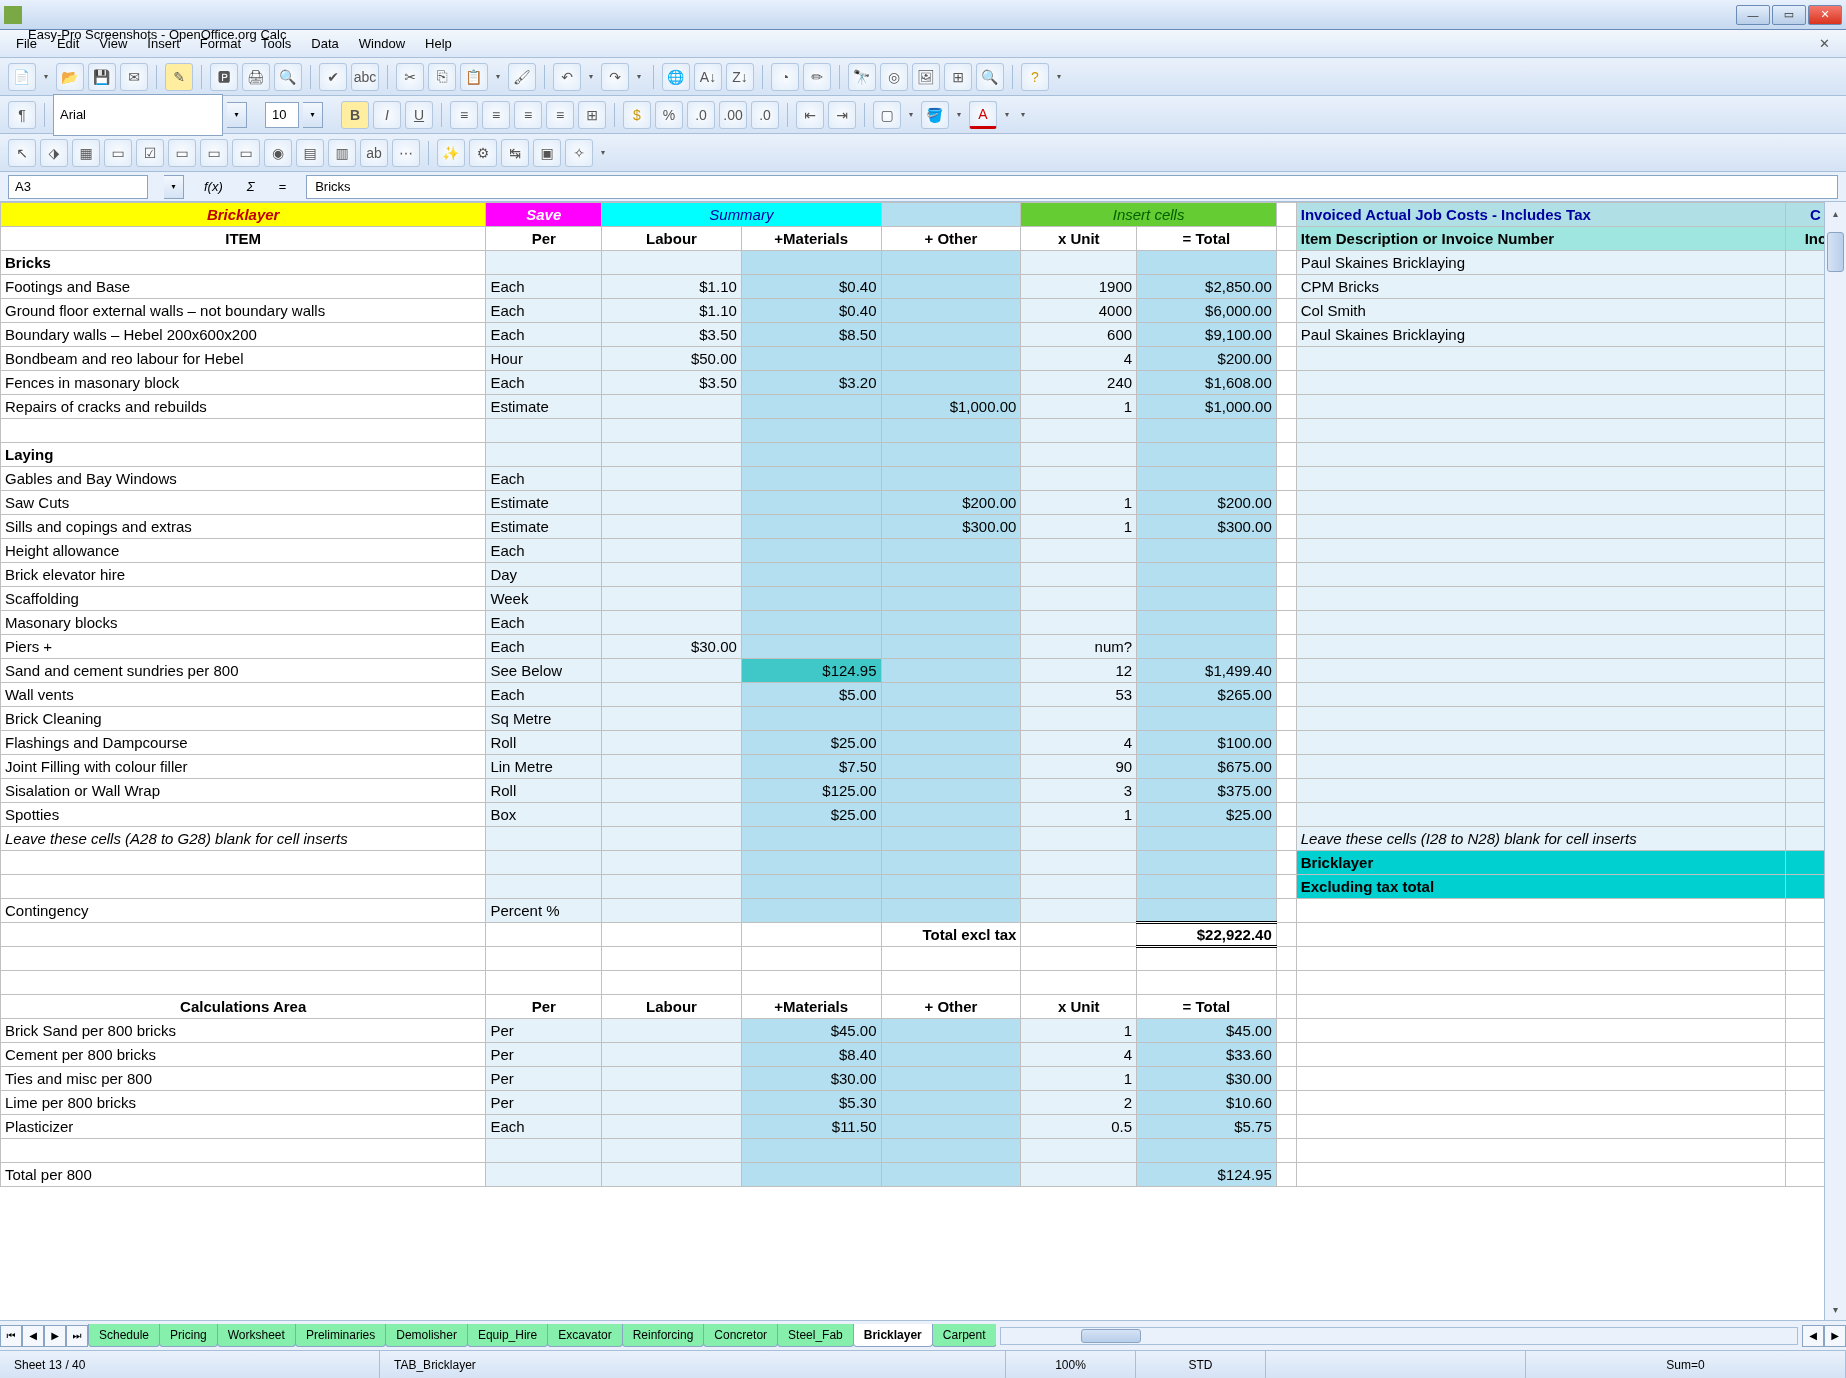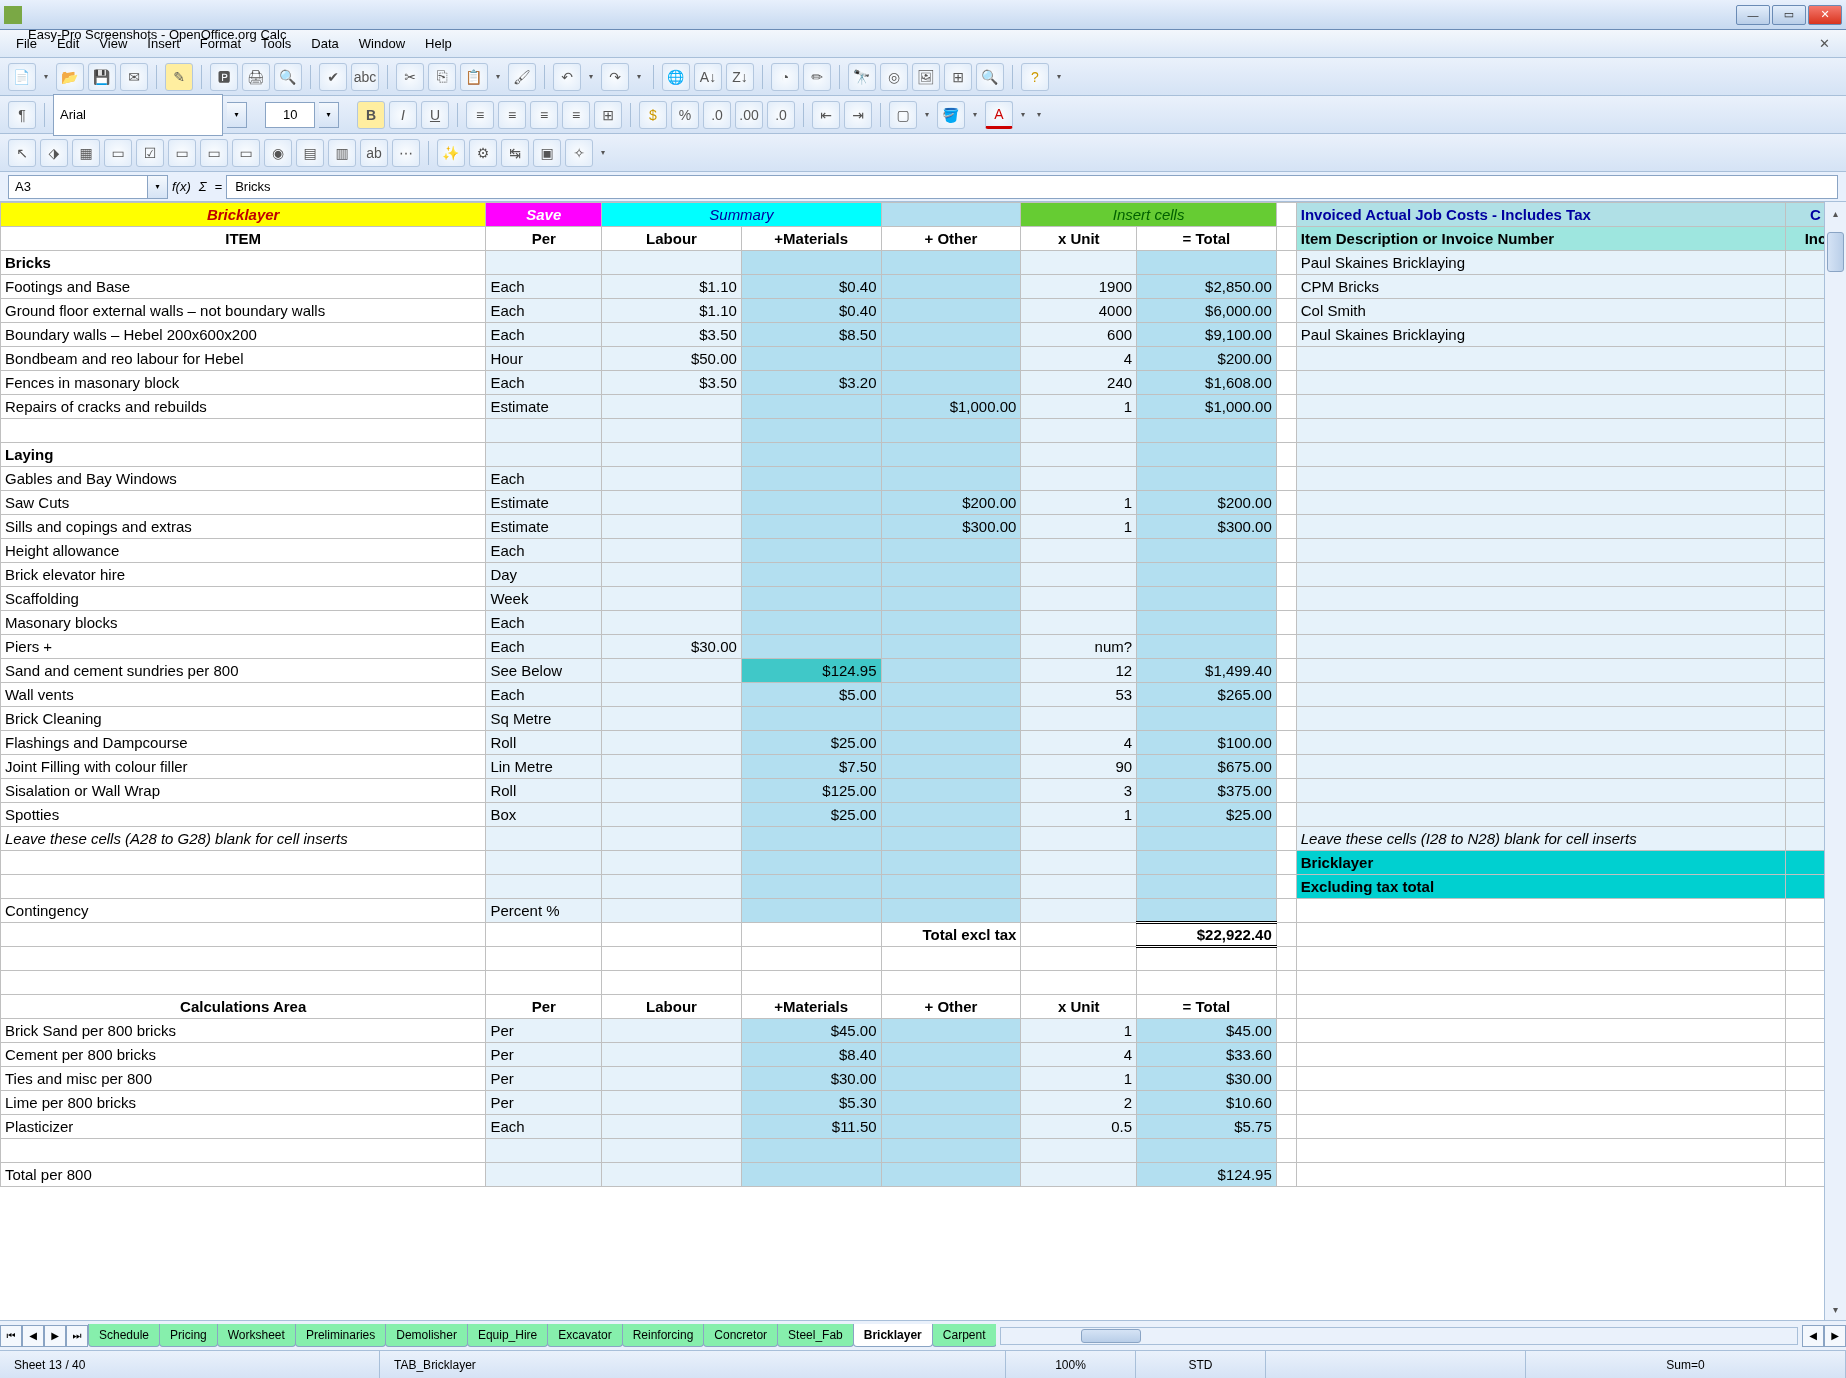--- a/index.html
+++ b/index.html
@@ -17,25 +17,25 @@
 .menu-bar { height: 28px; background: linear-gradient(#f3f7fc,#dce8f7); display: flex; align-items: center; padding: 0 6px; border-bottom:1px solid #a8bfd9; }
 .menu-bar span { padding: 4px 10px; font-size: 13px; cursor: default; }
 .menu-close { margin-left:auto; font-size:14px; padding:0 8px; color:#555; }
 
 
 .toolbar { height: 38px; background: linear-gradient(#eaf1fb,#d5e3f5); display: flex; align-items: center; padding: 0 8px; gap: 4px; border-bottom:1px solid #a8bfd9; }
 .tb-btn { width: 28px; height: 28px; background: radial-gradient(#fbfdff,#e1ecf9); border:1px solid #b3c7df; border-radius:3px; display:flex;align-items:center;justify-content:center; font-size:14px; color:#555;}
 .tb-sep { width:1px; height:24px; background:#a8bfd9; margin:0 4px; }
 .tb-drop { width:12px; height:28px; display:flex; align-items:center; justify-content:center; color:#555; font-size:8px;}
 .font-name { width:170px; height:42px; background:#fff; border:1px solid #8aa4c4; padding:2px 6px; font-size:13px; display:flex;align-items:center; }
-.font-size { width:50px; height:26px; background:#fff; border:1px solid #8aa4c4; padding:2px 17px; font-size:13px; display:flex;align-items:center;}
+.font-size { width:34px; height:26px; background:#fff; border:1px solid #8aa4c4; padding:2px 6px; font-size:13px; display:flex;align-items:center;}
 .combo-arrow { width:20px; height:26px; background:linear-gradient(#f4f8fd,#d5e3f5); border:1px solid #8aa4c4; border-left:none; display:flex;align-items:center;justify-content:center; font-size:8px;}
 
 
-.formula-bar { height: 30px; background:#e8f0fc; display:flex; align-items:center; padding:0 8px; gap:0; border-bottom:1px solid #a8bfd9;}
+.formula-bar { height: 30px; background:#e8f0fc; display:flex; align-items:center; padding:0 8px; gap:16px; border-bottom:1px solid #a8bfd9;}
 .cell-ref { width:140px; height:24px; background:#fff; border:1px solid #8aa4c4; padding:2px 6px; font-size:13px; display:flex;align-items:center;}
 .fx-btn { font-size:13px; font-style:italic; padding:0 4px; }
 .formula-input { flex:1; height:24px; background:#fff; border:1px solid #8aa4c4; padding:2px 8px; font-size:13px; display:flex;align-items:center;}
 
 
 .sheet-area { position:relative; background:#fff; height: calc(100% - 30px - 28px - 38px - 38px - 38px - 30px - 30px - 28px); overflow:hidden; }
 .sheet-area .vscroll { position:absolute; right:0; top:0; bottom:0; width:22px; background:#eaf1fb; border-left:1px solid #a8bfd9; }
 .vscroll .thumb { position:absolute; left:2px; right:2px; top:30px; height:40px; background:linear-gradient(90deg,#d5e3f5,#b9cee8); border:1px solid #8aa4c4; border-radius:3px;}
 .scroll-arrow { position:absolute; left:0;right:0; height:22px; display:flex;align-items:center;justify-content:center;font-size:10px;color:#555;}
 .scroll-arrow.up{top:0;} .scroll-arrow.down{bottom:0;}

